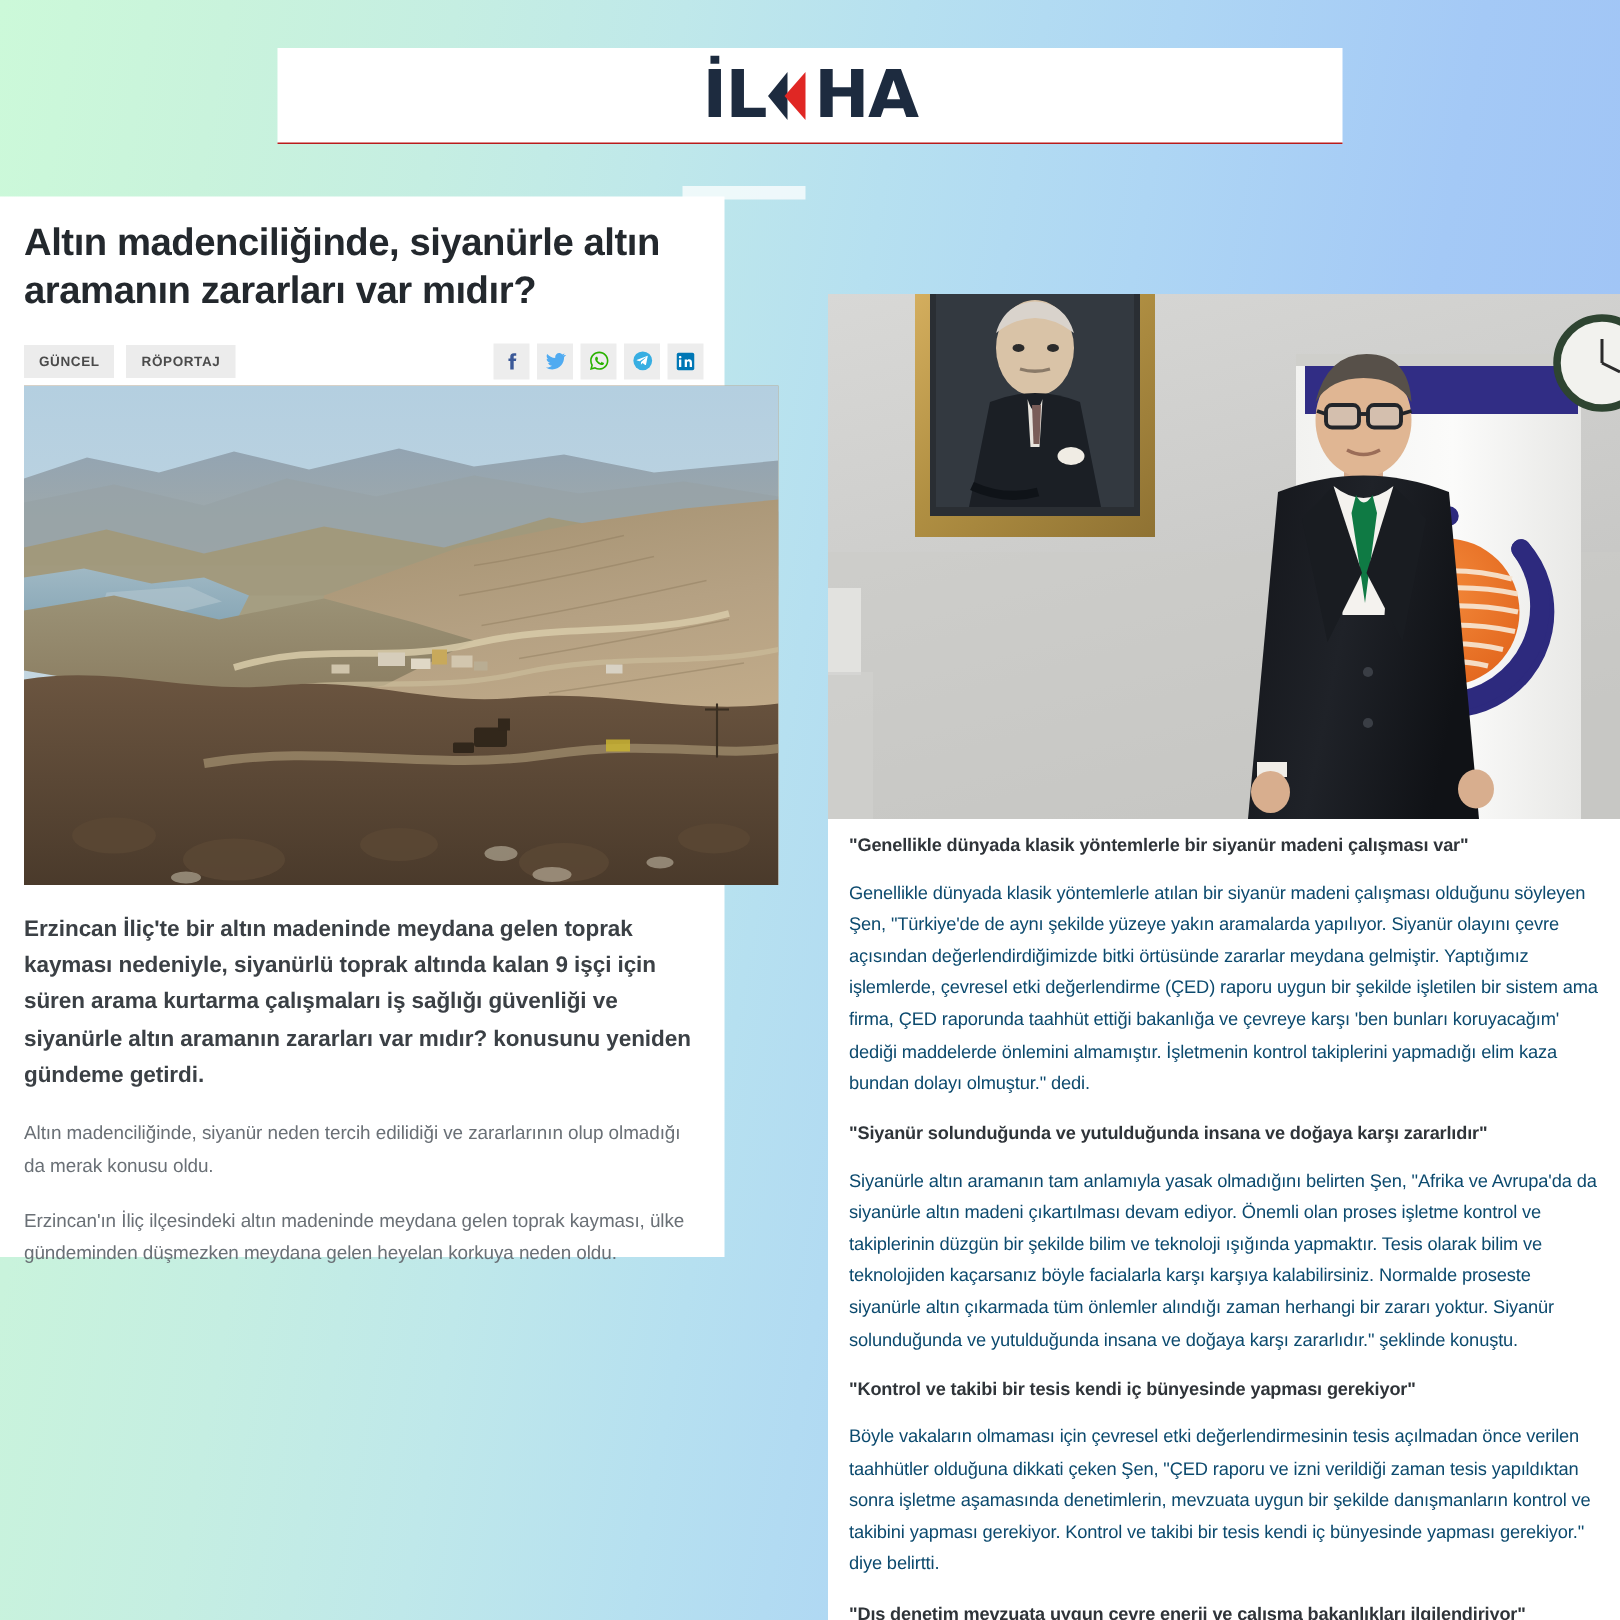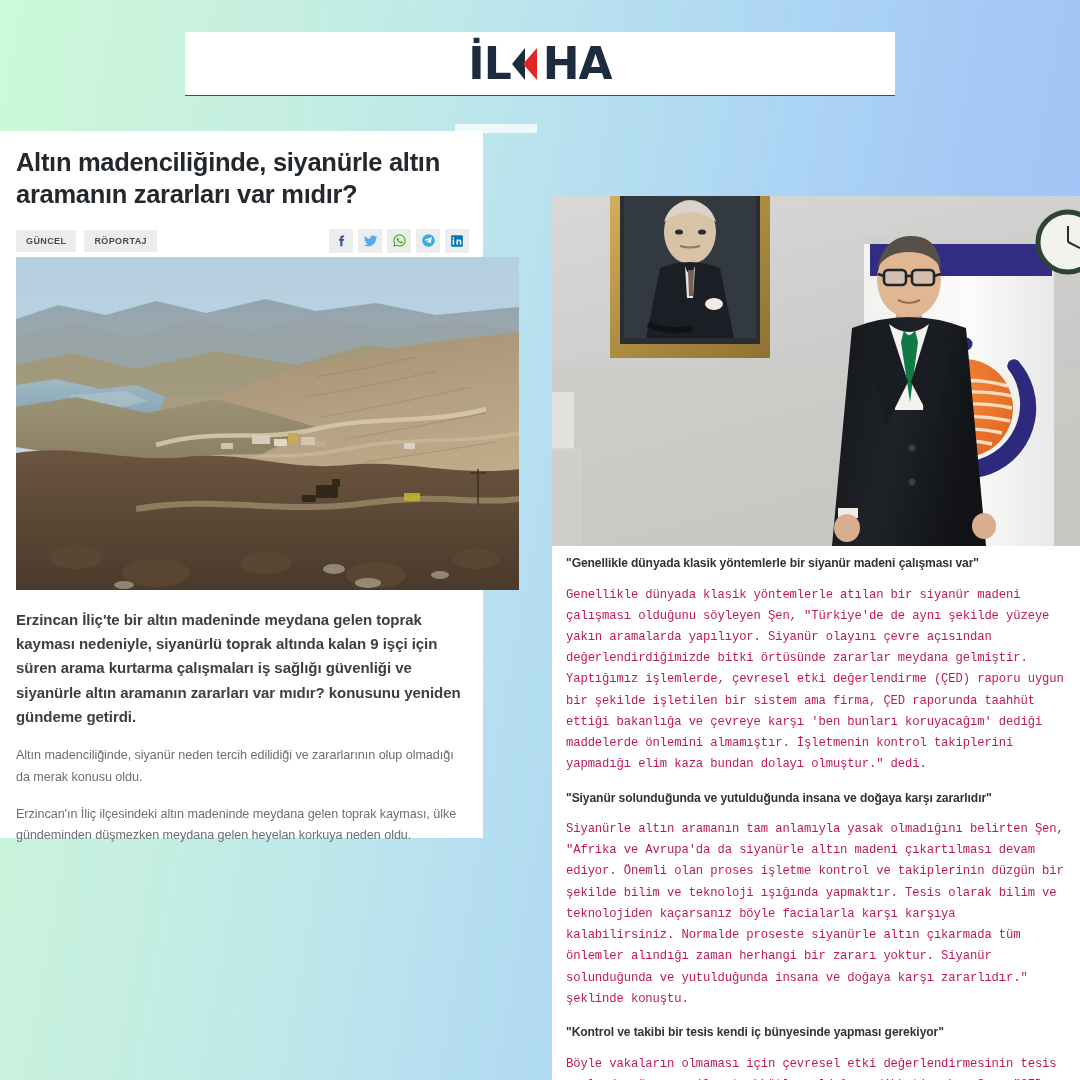--- a/index.html
+++ b/index.html
@@ -198,24 +198,23 @@
     font-weight: bold;
     color: #2f3439;
     line-height: 1.45;
     margin-bottom: 12px;
     letter-spacing: -0.1px;
   }
 
   .int-para {
     font-size: 12.2px;
     line-height: 1.74;
-    color: #be185d;
+    color: #0c4a6e;
     margin-bottom: 14px;
     letter-spacing: -0.1px;
-    font-family: Liberation Mono, monospace;
   }
 </style>
 </head>
 <body>
 
 <div class="masthead">
   <div class="logo">
     <span class="logo-text-a">İL</span>
     <span class="logo-chev"></span>
     <span class="logo-text-b">HA</span>

